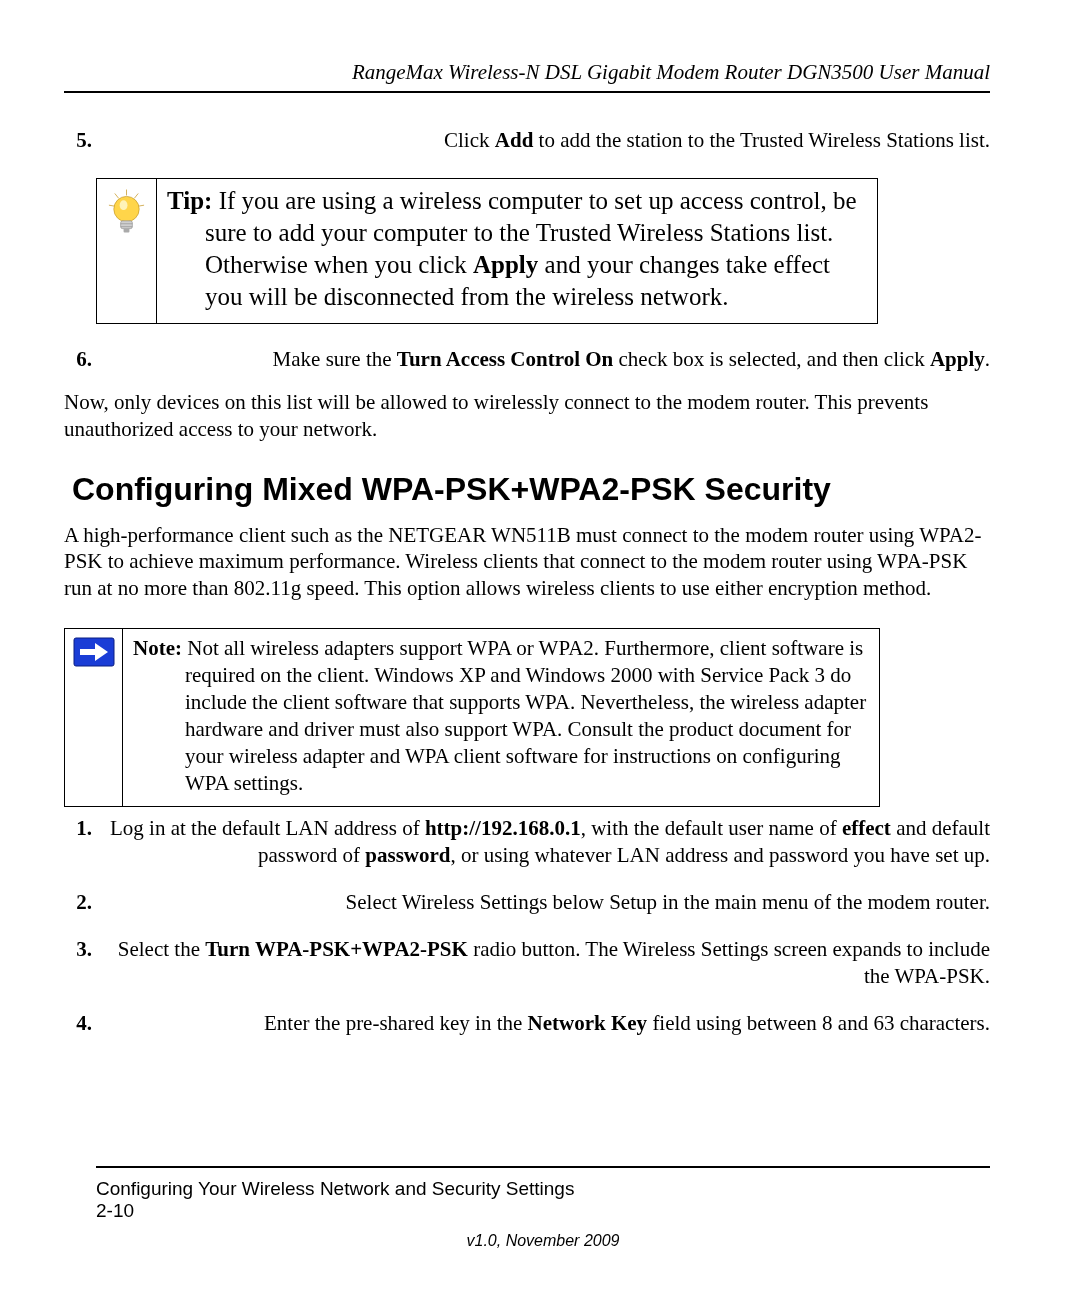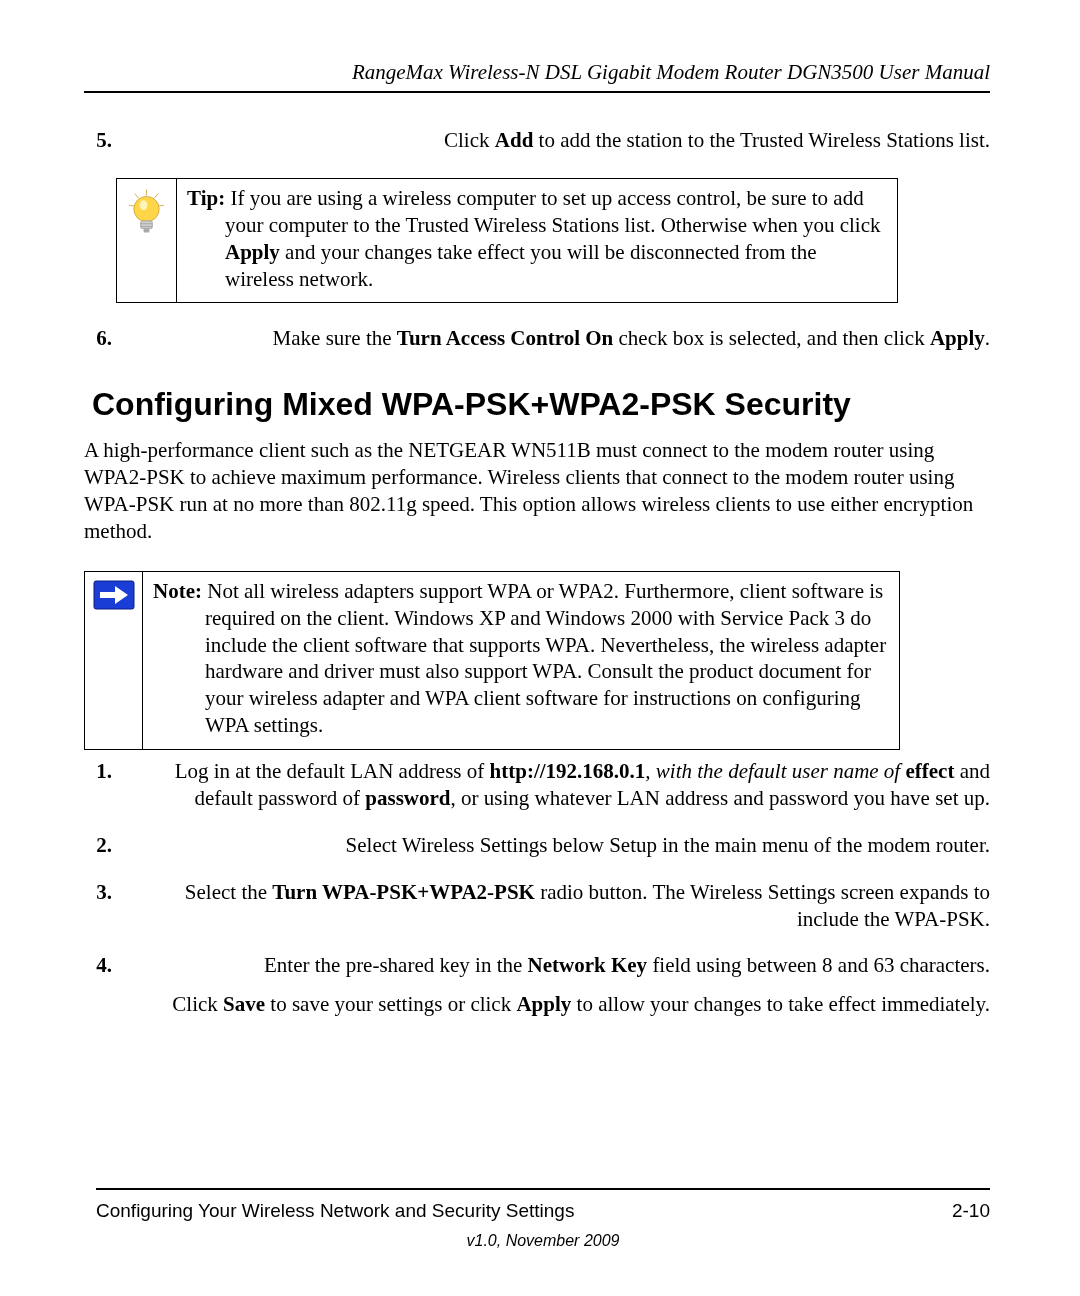--- a/index.html
+++ b/index.html
@@ -6,21 +6,21 @@
     margin: 0;
     padding: 0;
     background: #fff;
     color: #000;
     font-family: "Times New Roman", Times, serif;
   }
   .page {
     width: 1080px;
     height: 1296px;
     box-sizing: border-box;
-    padding: 60px 90px 40px 84px;
+    padding: 60px 90px 40px 64px;
     position: relative;
   }
   .header {
     text-align: right;
     font-style: italic;
     font-size: 21px;
     padding-bottom: 6px;
     border-bottom: 2px solid #000;
   }
   .content {
@@ -68,21 +68,21 @@
     padding: 8px;
     display: flex;
     align-items: flex-start;
     justify-content: center;
     width: 60px;
     flex: 0 0 60px;
     box-sizing: border-box;
   }
   .callout .text-cell {
     padding: 6px 10px 10px 10px;
-    font-size: 21px;
+    font-size: 25px;
     line-height: 1.28;
     flex: 1 1 auto;
   }
   .callout .text-cell .hang {
     text-indent: -38px;
     padding-left: 38px;
   }
   .callout2 {
     display: flex;
     border: 1.5px solid #000;
@@ -103,37 +103,38 @@
     padding: 6px 10px 10px 10px;
     font-size: 21px;
     line-height: 1.28;
     flex: 1 1 auto;
   }
   .callout2 .text-cell .hang {
     text-indent: -52px;
     padding-left: 52px;
   }
   .b { font-weight: bold; }
-  .it { font-style: italic; }
+  .it { }
   .footer {
     position: absolute;
     left: 96px;
     right: 90px;
     bottom: 46px;
   }
   .footer-rule {
     border-top: 2px solid #000;
     height: 0;
     margin-bottom: 10px;
   }
   .footer-row {
     display: flex;
     justify-content: space-between;
     font-family: Arial, Helvetica, sans-serif;
     font-size: 19px;
+    flex-direction: column;
   }
   .footer-ver {
     text-align: center;
     font-style: italic;
     font-family: Arial, Helvetica, sans-serif;
     font-size: 16px;
     margin-top: 10px;
   }
   .lightbulb-glow { fill: #ffd54a; stroke: #b88a1a; stroke-width: 0.6; }
   .arrow-box { fill: #1a3dd6; }
@@ -190,20 +191,21 @@
 
     <div class="ol-item">
       <div class="ol-num">6.</div>
       <div class="ol-body">
         <p>
           <span>Make sure the </span><span class="b">Turn Access Control On</span><span> check box is selected, and then click </span><span class="b">Apply</span><span>.</span>
         </p>
       </div>
     </div>
 
+    <p class="para after-para-group">Now, only devices on this list will be allowed to wirelessly connect to the modem router. This prevents unauthorized access to your network.</p>
 
     <div class="h2">Configuring Mixed WPA-PSK+WPA2-PSK Security</div>
 
     <p class="para">A high-performance client such as the NETGEAR WN511B must connect to the modem router using WPA2-PSK to achieve maximum performance. Wireless clients that connect to the modem router using WPA-PSK run at no more than 802.11g speed. This option allows wireless clients to use either encryption method.</p>
 
     <div class="callout2">
       <div class="icon-cell">
         <svg width="42" height="30" viewBox="0 0 42 30">
           <rect x="1" y="1" width="40" height="28" rx="2" class="arrow-box" stroke="#0b1e82" stroke-width="1"></rect>
           <polygon points="7,12 22,12 22,6 35,15 22,24 22,18 7,18" class="arrow-path"></polygon>
@@ -243,23 +245,20 @@
           </p>
         </div>
       </div>
 
       <div class="ol-item">
         <div class="ol-num">4.</div>
         <div class="ol-body">
           <p>
             <span>Enter the pre-shared key in the </span><span class="b">Network Key</span><span> field using between 8 and 63 characters.</span>
           </p>
-          <p style="margin-top:12px">
-            <span>Click </span><span class="b">Save</span><span> to save your settings or click </span><span class="b">Apply</span><span> to allow your changes to take effect immediately.</span>
-          </p>
         </div>
       </div>
 
     </div>
 
   </div>
 
   <div class="footer">
     <div class="footer-rule"></div>
     <div class="footer-row">

